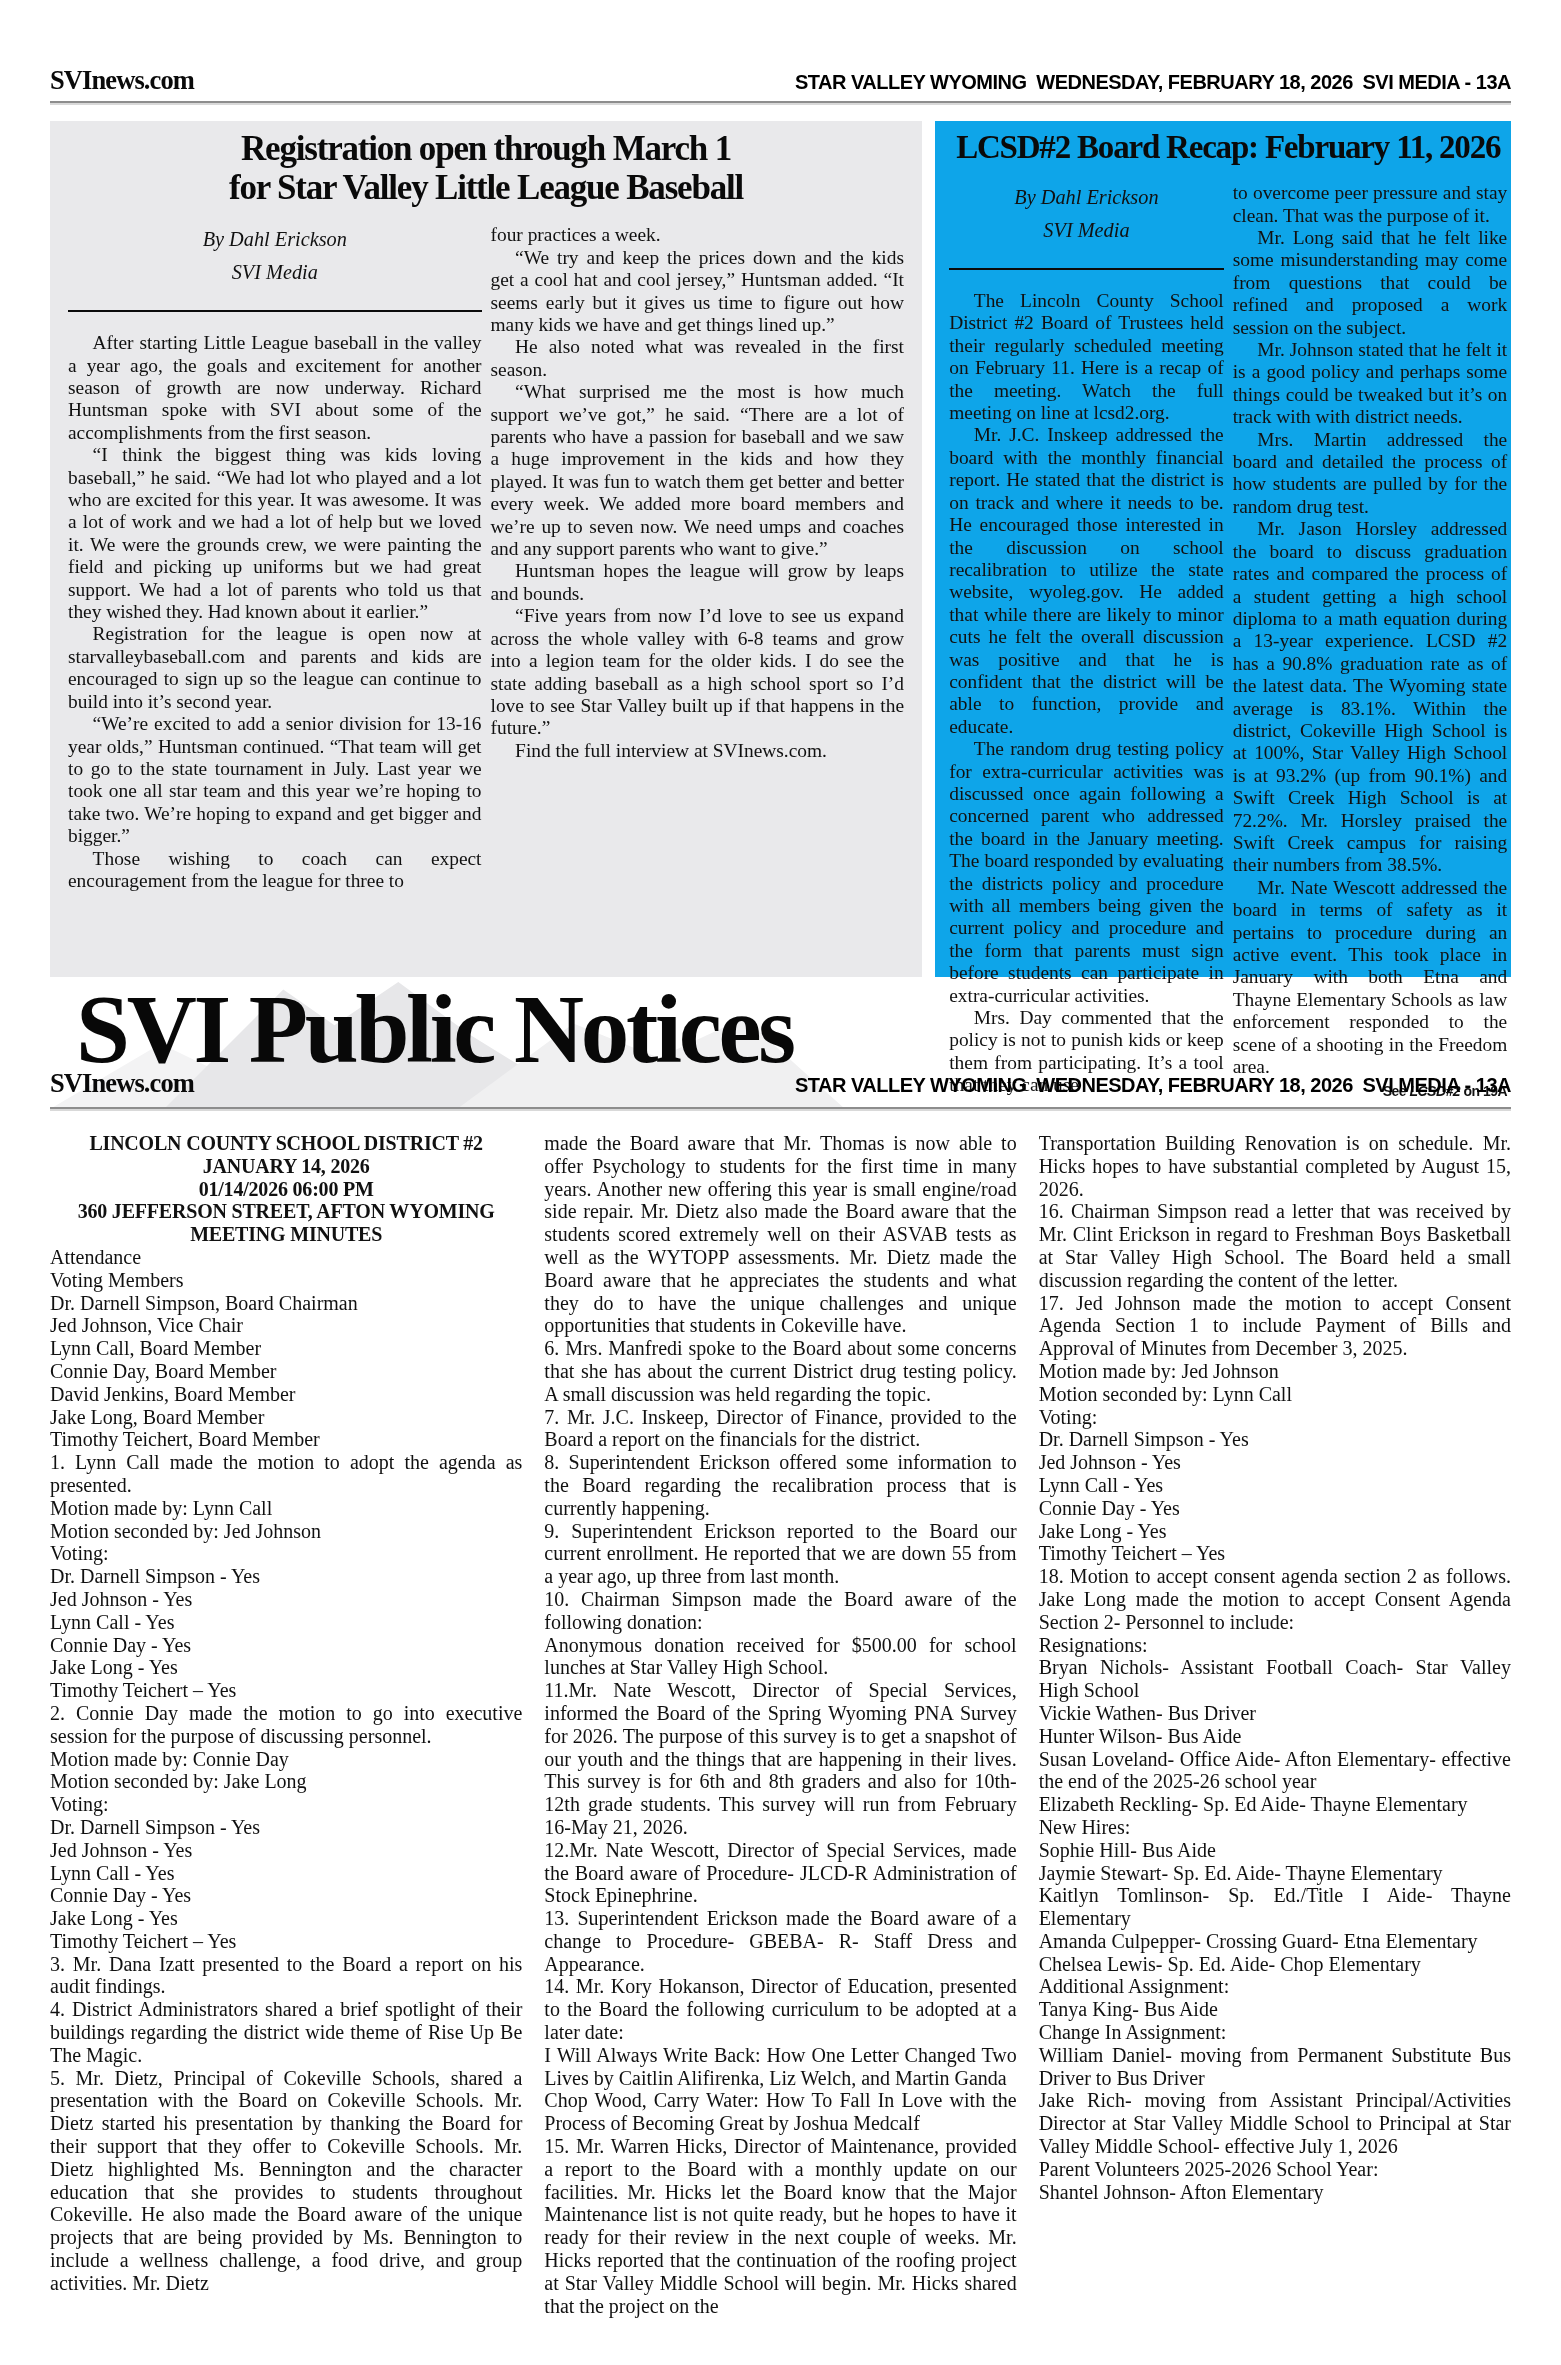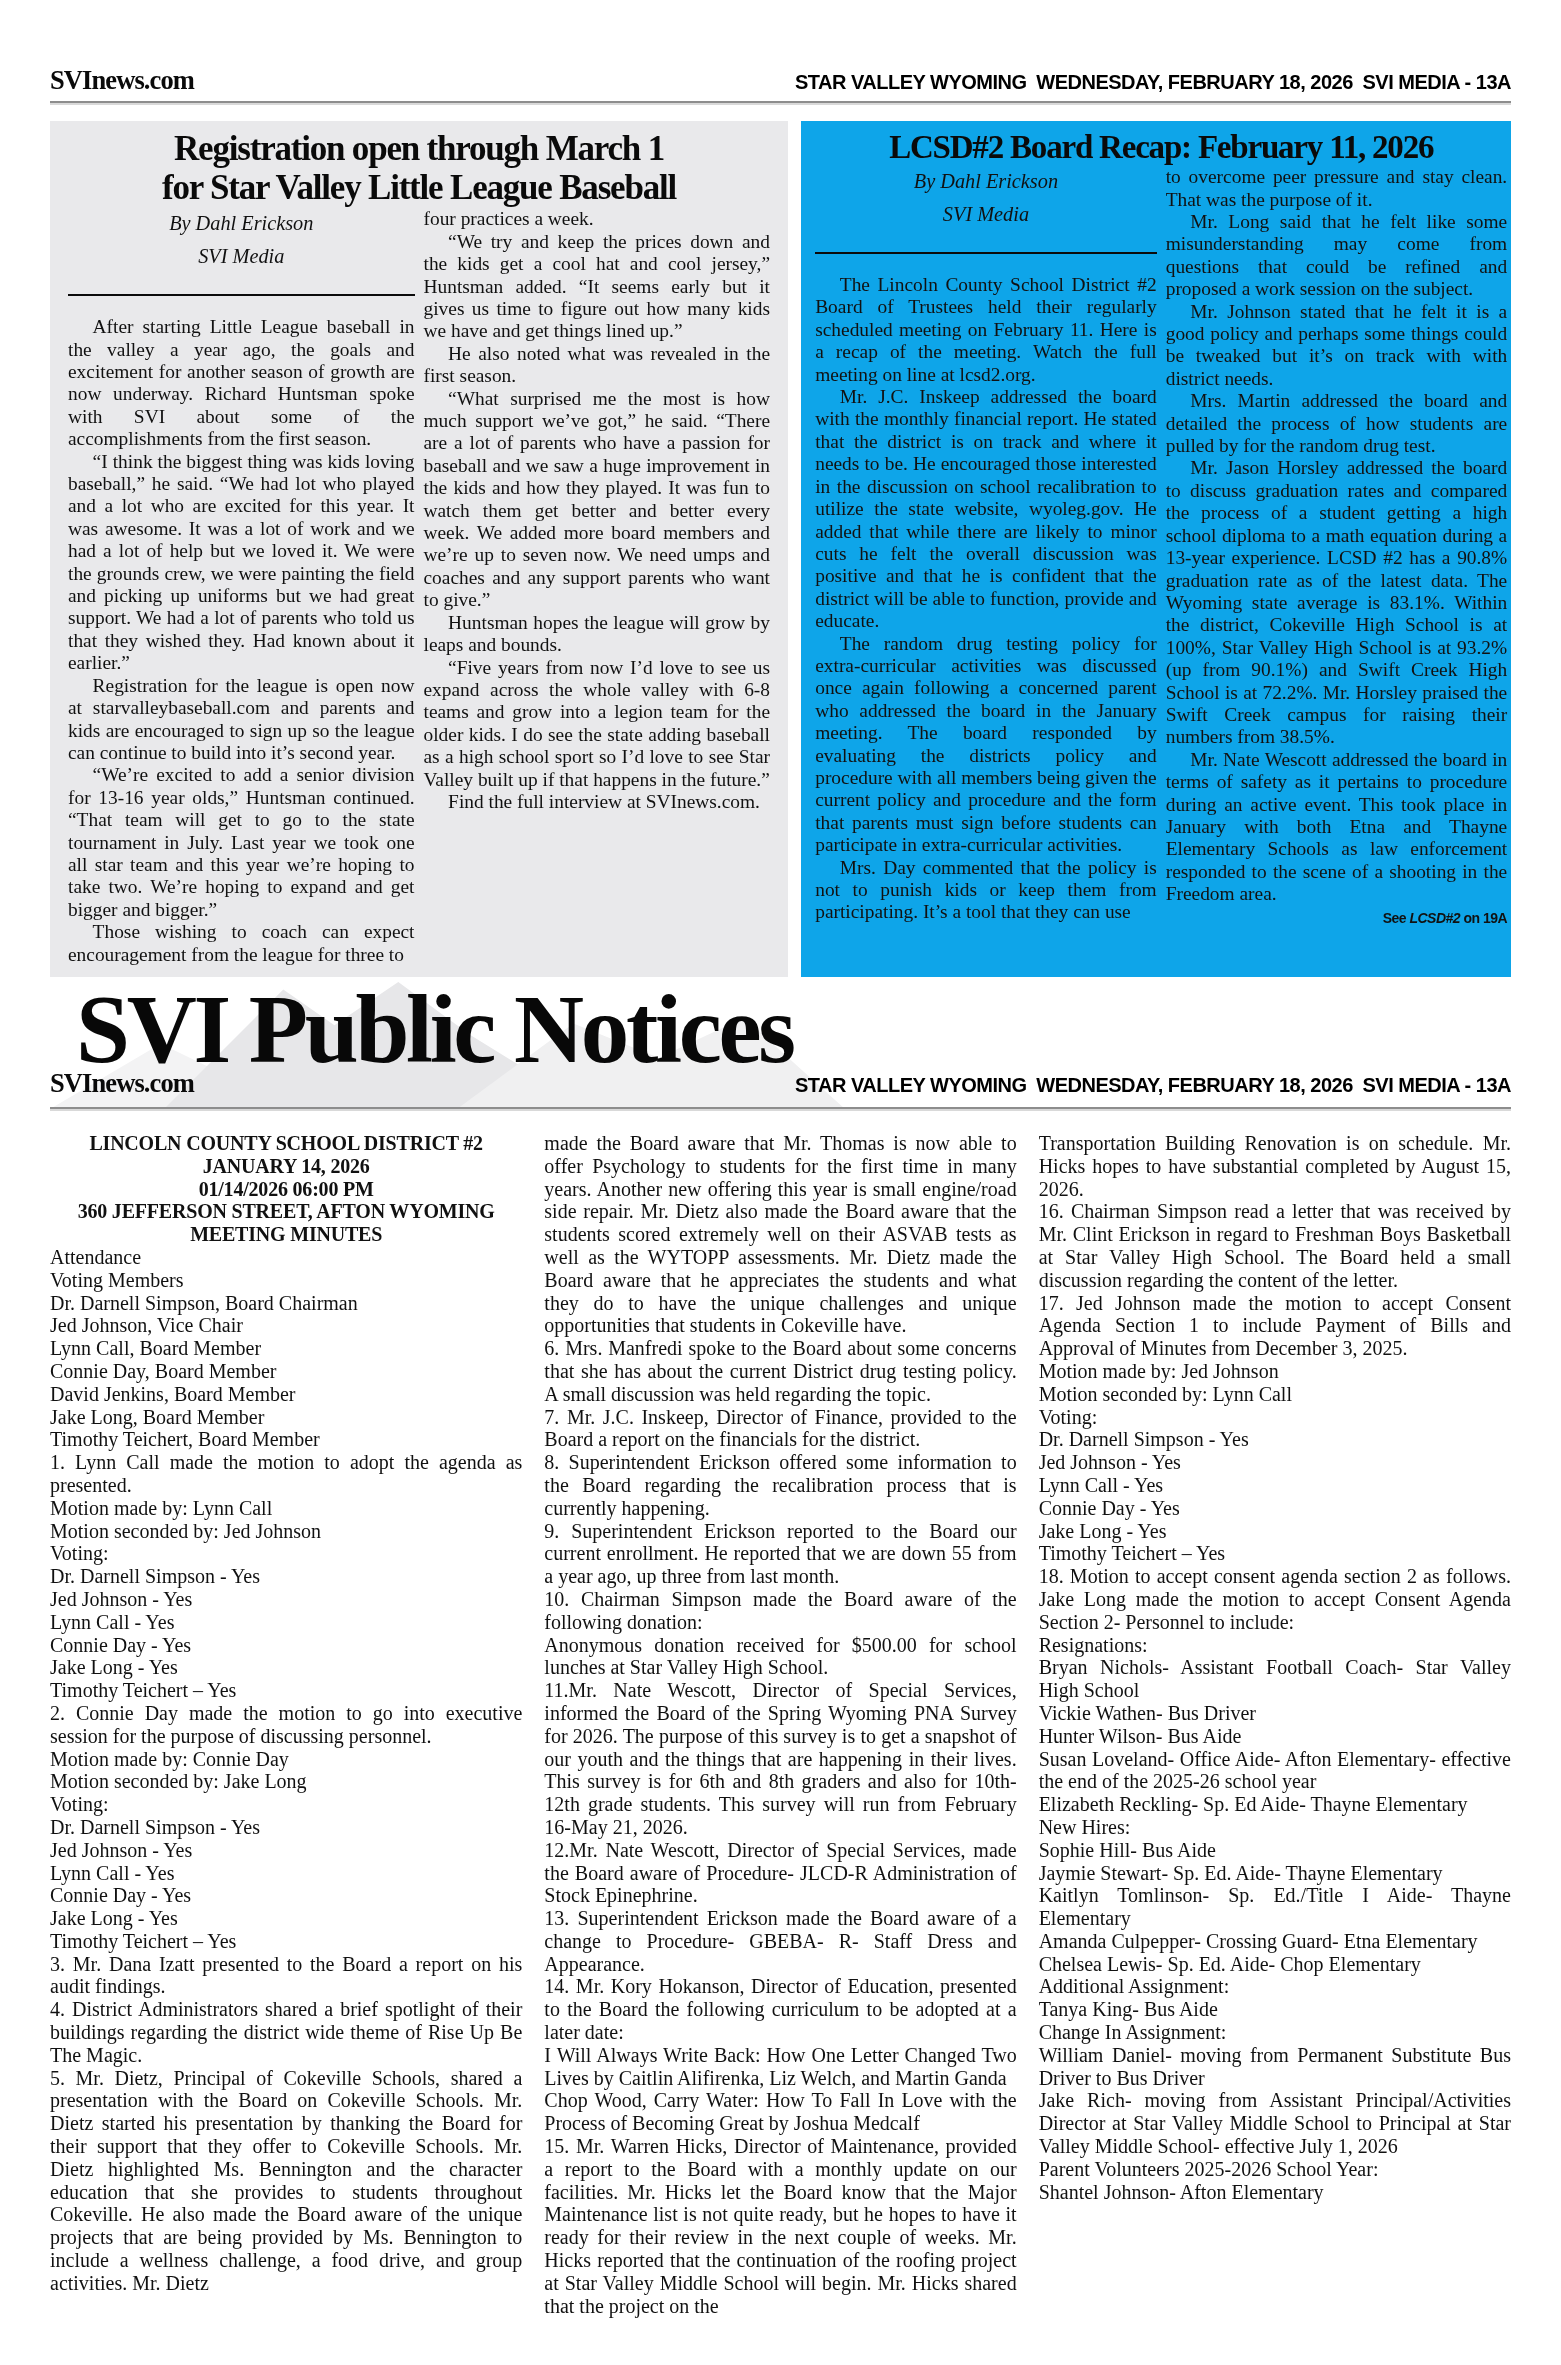--- a/index.html
+++ b/index.html
@@ -16,26 +16,26 @@
   .hdr-right .strong{color:#000;}
   .hdr-right span{margin-left:4.7px;}
   .gray-rule{position:absolute;left:50px;right:50px;height:3.8px;
              background:linear-gradient(180deg,#8d8d8d 0 52%,#d9d9d9 52% 100%);}
   #rule-top{top:101px;}
   #rule-notices{top:1107px;z-index:3;}
 
   
   #articles{position:absolute;top:121px;left:50px;right:50px;height:856px;display:flex;gap:13.2px;}
   .article{box-sizing:border-box;}
-  #article-baseball{width:738px;background:#e9e9eb;padding:7.6px 18px 14px;}
+  #article-baseball{width:872px;background:#e9e9eb;padding:7.6px 18px 14px;}
   #article-lcsd{flex:1;background:#0ea5e9;padding:7.6px 3.8px 14px 14px;}
   .art-title{margin:0;text-align:center;font-weight:700;color:#0a0a0a;
              font-size:35px;line-height:1.14;letter-spacing:-1.2px;}
   #article-lcsd .art-title{font-size:33px;}
-  .cols{display:flex;gap:9px;margin-top:0;}
+  .cols{display:flex;gap:9px;margin-top:16px;}
   .col{flex:1;min-width:0;}
   .byline{text-align:center;font-style:italic;font-size:20.3px;line-height:1.3;margin:1.9px 0 0;}
   .byline-org{text-align:center;font-style:italic;font-size:20.3px;line-height:1.3;margin:6.6px 0 0;}
   .byline-rule{border-bottom:2.4px solid #0b0b0b;margin:24.6px 0 20px;}
   .article .para{font-size:19.4px;line-height:1.155;}
   .see-line{margin-top:4.7px;text-align:right;font-family:Liberation Sans, sans-serif;
             font-weight:700;font-size:14px;letter-spacing:-0.5px;}
   .see-line .ref{font-style:italic;}
 
   

